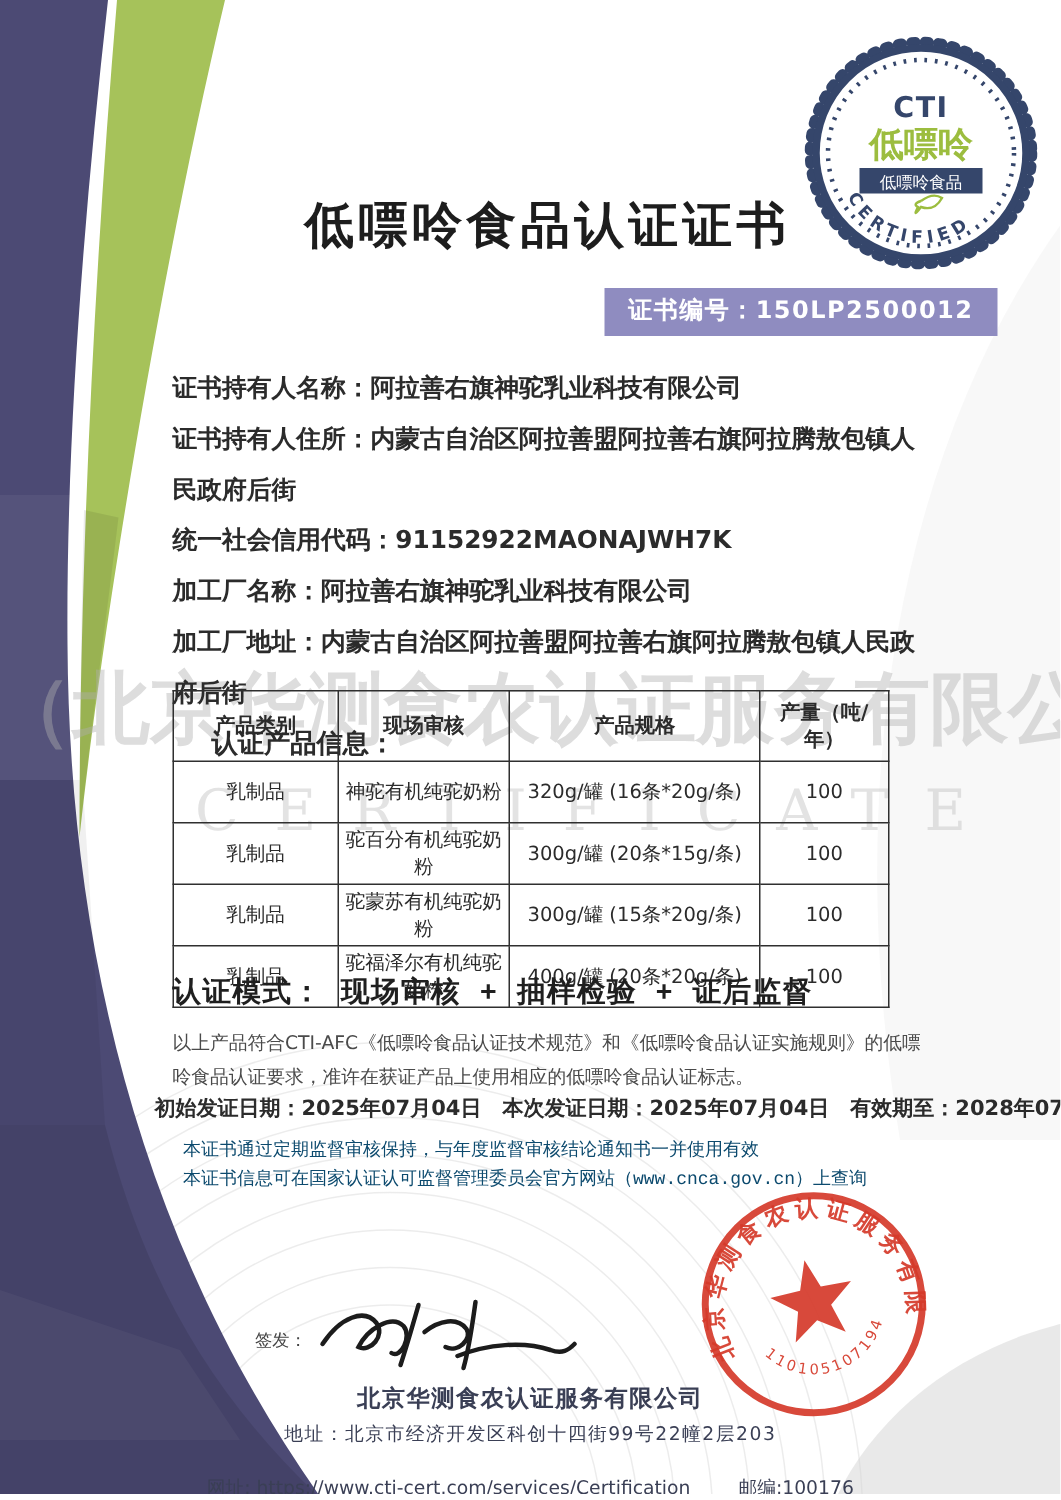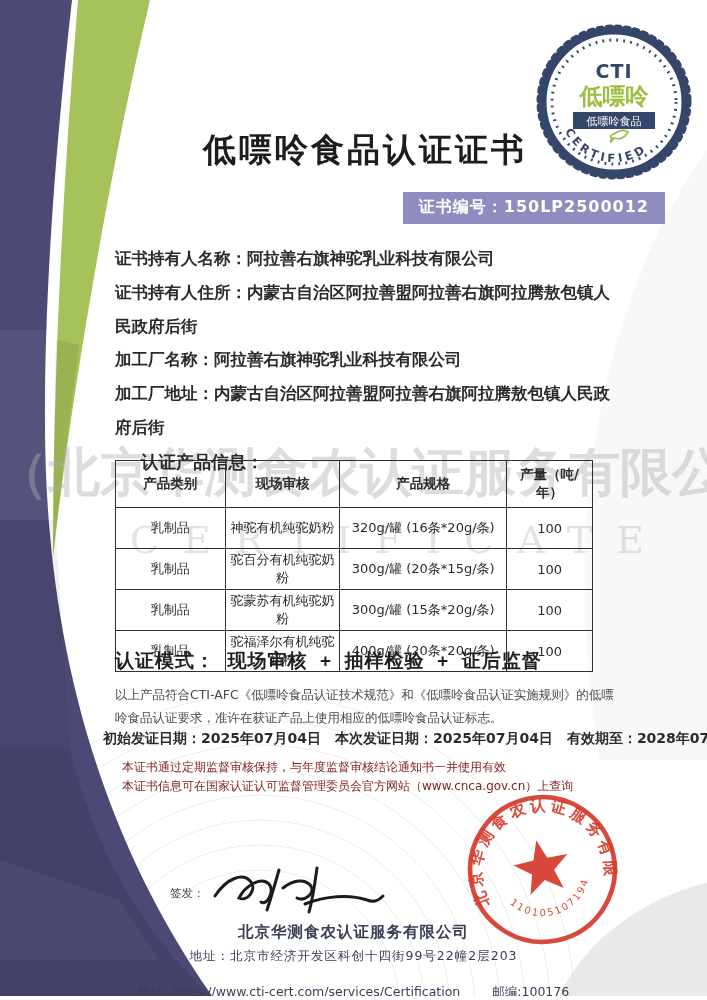--- a/index.html
+++ b/index.html
@@ -19,21 +19,21 @@
 
   table.products{position:absolute;left:115px;top:460px;width:478px;border-collapse:collapse;
                  font-size:13px;color:#2b2b2b;background:transparent;}
   table.products th{border:1.6px solid #2f2f2f;font-size:13.5px;font-weight:bold;height:42px;padding:2px 4px;}
   table.products td{border:1.6px solid #2f2f2f;text-align:center;height:36px;padding:2px 4px;}
 
   .mode{position:absolute;left:115px;top:648px;font-size:19px;font-weight:900;color:#1f1f1f;letter-spacing:1px;font-family:Liberation Mono, monospace;}
   .statement{position:absolute;left:115px;top:683px;width:508px;font-size:12.5px;color:#4a4a4a;line-height:1.85;}
   .dates{position:absolute;left:103px;top:730px;width:530px;font-size:14px;font-weight:bold;color:#2b2b2b;
          display:flex;gap:14px;white-space:nowrap;}
-  .notes{position:absolute;left:122px;top:758px;width:500px;font-size:12px;color:#7f1d1d;line-height:1.6;}
+  .notes{position:absolute;left:122px;top:758px;width:500px;font-size:12px;color:#0c4a6e;line-height:1.6;font-family:Liberation Mono, monospace;}
 
   .sign{position:absolute;left:170px;top:858px;font-size:11.5px;color:#444;display:flex;align-items:center;}
   .sign svg{margin-left:4px;}
 
   .footer{position:absolute;left:0;right:0;top:922px;text-align:center;color:#3a3f55;}
   .footer .company{font-size:15.5px;font-weight:bold;letter-spacing:1px;}
   .footer .addr{font-size:12.5px;margin-top:5px;letter-spacing:1px;}
   .footer .webline{font-size:12.5px;margin-top:19px;}
   .footer .webline .post{margin-left:28px;}
 
@@ -102,20 +102,21 @@
 
   <div class="wm-cn">（北京华测食农认证服务有限公司</div>
   <div class="wm-en">CERTIFICATE</div>
 
   <div class="title">低嘌呤食品认证证书</div>
   <div class="certno"><span>证书编号：</span><span>150LP2500012</span></div>
 
   <div class="info">
     <div class="row"><span>证书持有人名称：</span><span>阿拉善右旗神驼乳业科技有限公司</span></div>
     <div class="row"><span>证书持有人住所：</span><span>内蒙古自治区阿拉善盟阿拉善右旗阿拉腾敖包镇人民政府后街</span></div>
+    <div class="row"><span>统一社会信用代码：</span><span>91152922MAONAJWH7K</span></div>
     <div class="row"><span>加工厂名称：</span><span>阿拉善右旗神驼乳业科技有限公司</span></div>
     <div class="row"><span>加工厂地址：</span><span>内蒙古自治区阿拉善盟阿拉善右旗阿拉腾敖包镇人民政府后街</span></div>
     <div class="row prodhead">认证产品信息：</div>
   </div>
 
   <table class="products">
     <thead>
       <tr>
         <th style="width:23%">产品类别</th>
         <th style="width:24%">现场审核</th>

